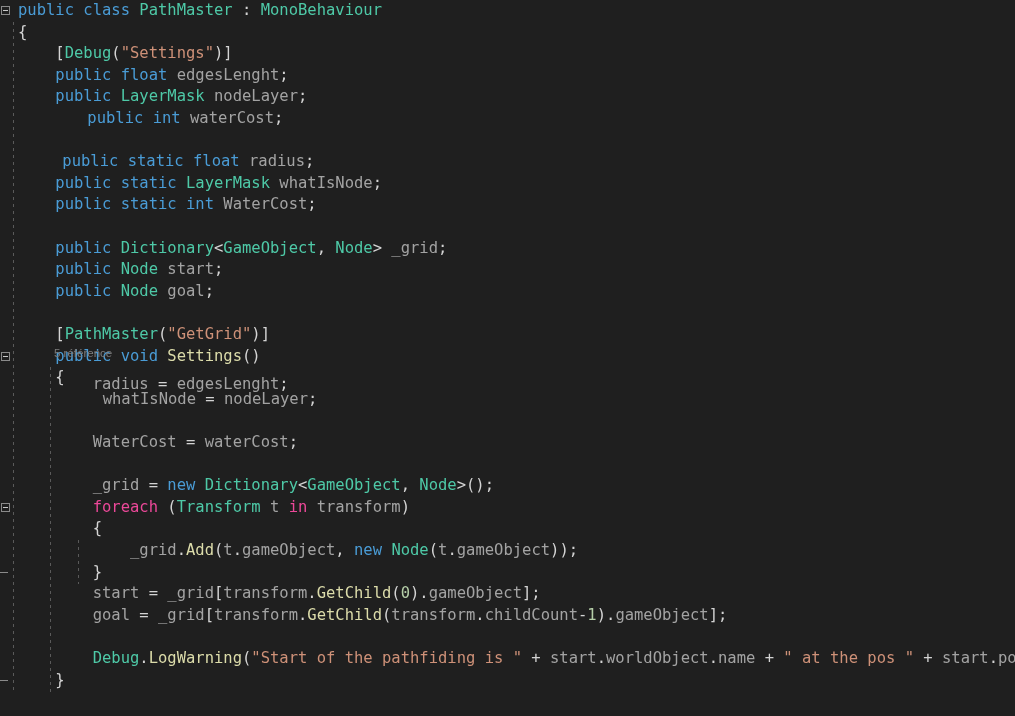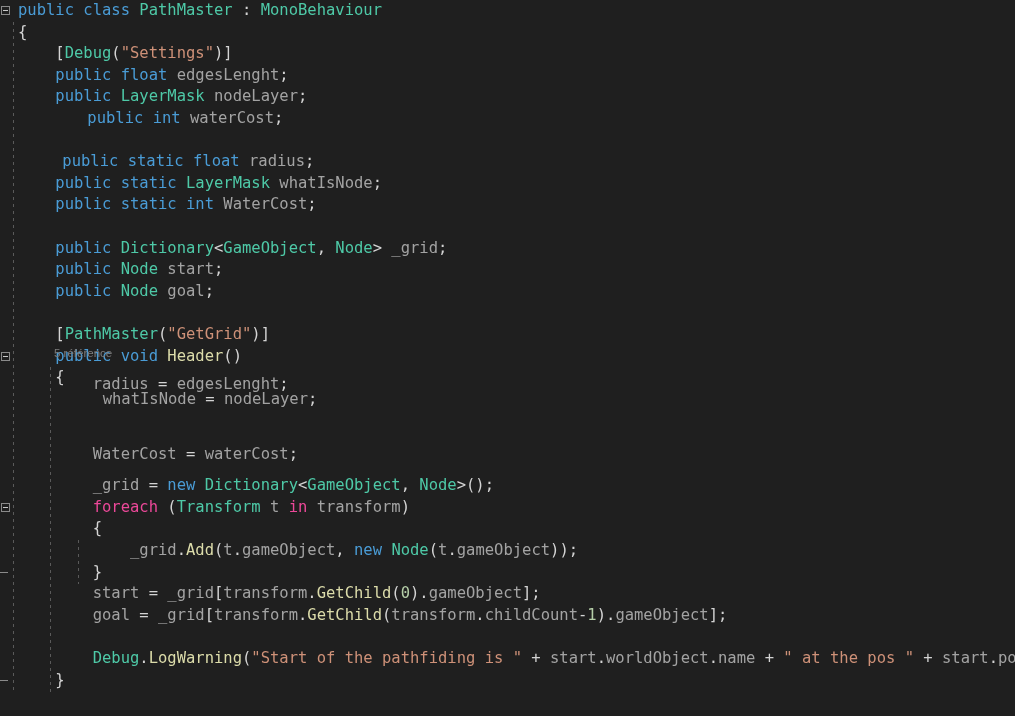--- a/index.html
+++ b/index.html
@@ -124,25 +124,25 @@
       <div class="line" style="top: 129.6px;"><span class="code"></span></div>
       <div class="line" style="top: 151.2px; padding-left: 7px;"><span class="code"><span class="t-punc">    </span><span class="t-kw">public</span><span class="t-punc"> </span><span class="t-kw">static</span><span class="t-punc"> </span><span class="t-kw">float</span><span class="t-punc"> </span><span class="t-ident">radius</span><span class="t-punc">;</span></span></div>
       <div class="line" style="top: 172.8px;"><span class="code"><span class="t-punc">    </span><span class="t-kw">public</span><span class="t-punc"> </span><span class="t-kw">static</span><span class="t-punc"> </span><span class="t-type">LayerMask</span><span class="t-punc"> </span><span class="t-ident">whatIsNode</span><span class="t-punc">;</span></span></div>
       <div class="line" style="top: 194.4px;"><span class="code"><span class="t-punc">    </span><span class="t-kw">public</span><span class="t-punc"> </span><span class="t-kw">static</span><span class="t-punc"> </span><span class="t-kw">int</span><span class="t-punc"> </span><span class="t-ident">WaterCost</span><span class="t-punc">;</span></span></div>
       <div class="line" style="top: 216px;"><span class="code"></span></div>
       <div class="line" style="top: 237.6px;"><span class="code"><span class="t-punc">    </span><span class="t-kw">public</span><span class="t-punc"> </span><span class="t-type">Dictionary</span><span class="t-punc">&lt;</span><span class="t-type">GameObject</span><span class="t-punc">, </span><span class="t-type">Node</span><span class="t-punc">&gt; </span><span class="t-ident">_grid</span><span class="t-punc">;</span></span></div>
       <div class="line" style="top: 259.2px;"><span class="code"><span class="t-punc">    </span><span class="t-kw">public</span><span class="t-punc"> </span><span class="t-type">Node</span><span class="t-punc"> </span><span class="t-ident">start</span><span class="t-punc">;</span></span></div>
       <div class="line" style="top: 280.8px;"><span class="code"><span class="t-punc">    </span><span class="t-kw">public</span><span class="t-punc"> </span><span class="t-type">Node</span><span class="t-punc"> </span><span class="t-ident">goal</span><span class="t-punc">;</span></span></div>
       <div class="line" style="top: 302.4px;"><span class="code"></span></div>
       <div class="line" style="top: 324px;"><span class="code"><span class="t-punc">    [</span><span class="t-type">PathMaster</span><span class="t-punc">(</span><span class="t-str">"GetGrid"</span><span class="t-punc">)]</span></span></div>
-      <div class="line" style="top: 345.6px;"><span class="code"><span class="t-punc">    </span><span class="t-kw">public</span><span class="t-punc"> </span><span class="t-kw">void</span><span class="t-punc"> </span><span class="t-meth">Header</span><span class="t-punc">()</span></span></div>
+      <div class="line" style="top: 345.6px;"><span class="code"><span class="t-punc">    </span><span class="t-kw">public</span><span class="t-punc"> </span><span class="t-kw">void</span><span class="t-punc"> </span><span class="t-meth">Settings</span><span class="t-punc">()</span></span></div>
       <div class="line" style="top: 367.2px;"><span class="code"><span class="t-punc">    {</span></span></div>
       <div class="line" style="top: 374px;"><span class="code"><span class="t-punc">        </span><span class="t-ident">radius</span><span class="t-op"> = </span><span class="t-ident">edgesLenght</span><span class="t-punc">;</span></span></div>
       <div class="line" style="top: 389px; margin-left: 10px;"><span class="code"><span class="t-punc">        </span><span class="t-ident">whatIsNode</span><span class="t-op"> = </span><span class="t-ident">nodeLayer</span><span class="t-punc">;</span></span></div>
-      <div class="line" style="top: 444px;"><span class="code"><span class="t-punc">        </span><span class="t-ident">WaterCost</span><span class="t-op"> = </span><span class="t-ident">waterCost</span><span class="t-punc">;</span></span></div>
+      <div class="line" style="top: 432px;"><span class="code"><span class="t-punc">        </span><span class="t-ident">WaterCost</span><span class="t-op"> = </span><span class="t-ident">waterCost</span><span class="t-punc">;</span></span></div>
       <div class="line" style="top: 453.6px;"><span class="code"></span></div>
       <div class="line" style="top: 475.2px;"><span class="code"><span class="t-punc">        </span><span class="t-ident">_grid</span><span class="t-op"> = </span><span class="t-kw">new</span><span class="t-punc"> </span><span class="t-type">Dictionary</span><span class="t-punc">&lt;</span><span class="t-type">GameObject</span><span class="t-punc">, </span><span class="t-type">Node</span><span class="t-punc">&gt;();</span></span></div>
       <div class="line" style="top: 496.8px;"><span class="code"><span class="t-punc">        </span><span class="t-ctrl">foreach</span><span class="t-punc"> (</span><span class="t-type">Transform</span><span class="t-punc"> </span><span class="t-ident">t</span><span class="t-punc"> </span><span class="t-ctrl">in</span><span class="t-punc"> </span><span class="t-ident">transform</span><span class="t-punc">)</span></span></div>
       <div class="line" style="top: 518.4px;"><span class="code"><span class="t-punc">        {</span></span></div>
       <div class="line" style="top: 540px;"><span class="code"><span class="t-punc">            </span><span class="t-ident">_grid</span><span class="t-punc">.</span><span class="t-meth">Add</span><span class="t-punc">(</span><span class="t-ident">t</span><span class="t-punc">.</span><span class="t-ident">gameObject</span><span class="t-punc">, </span><span class="t-kw">new</span><span class="t-punc"> </span><span class="t-type">Node</span><span class="t-punc">(</span><span class="t-ident">t</span><span class="t-punc">.</span><span class="t-ident">gameObject</span><span class="t-punc">));</span></span></div>
       <div class="line" style="top: 561.6px;"><span class="code"><span class="t-punc">        }</span></span></div>
       <div class="line" style="top: 583.2px;"><span class="code"><span class="t-punc">        </span><span class="t-ident">start</span><span class="t-op"> = </span><span class="t-ident">_grid</span><span class="t-punc">[</span><span class="t-ident">transform</span><span class="t-punc">.</span><span class="t-meth">GetChild</span><span class="t-punc">(</span><span class="t-num">0</span><span class="t-punc">).</span><span class="t-ident">gameObject</span><span class="t-punc">];</span></span></div>
       <div class="line" style="top: 604.8px;"><span class="code"><span class="t-punc">        </span><span class="t-ident">goal</span><span class="t-op"> = </span><span class="t-ident">_grid</span><span class="t-punc">[</span><span class="t-ident">transform</span><span class="t-punc">.</span><span class="t-meth">GetChild</span><span class="t-punc">(</span><span class="t-ident">transform</span><span class="t-punc">.</span><span class="t-ident">childCount</span><span class="t-op">-</span><span class="t-num">1</span><span class="t-punc">).</span><span class="t-ident">gameObject</span><span class="t-punc">];</span></span></div>
       <div class="line" style="top: 626.4px;"><span class="code"></span></div>
       <div class="line" style="top: 648px;"><span class="code"><span class="t-punc">        </span><span class="t-type">Debug</span><span class="t-punc">.</span><span class="t-meth">LogWarning</span><span class="t-punc">(</span><span class="t-str">"Start of the pathfiding is "</span><span class="t-op"> + </span><span class="t-ident">start</span><span class="t-punc">.</span><span class="t-ident">worldObject</span><span class="t-punc">.</span><span class="t-ident">name</span><span class="t-op"> + </span><span class="t-str">" at the pos "</span><span class="t-op"> + </span><span class="t-ident">start</span><span class="t-punc">.</span><span class="t-ident">pos</span></span></div>

